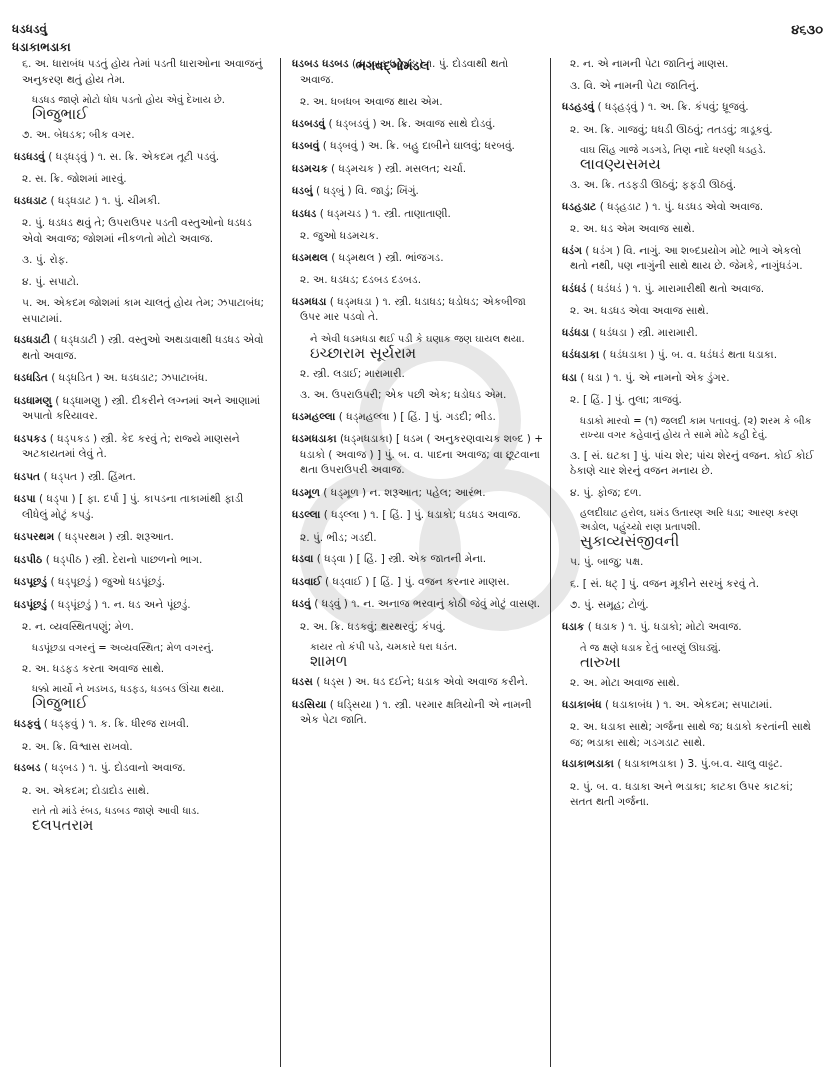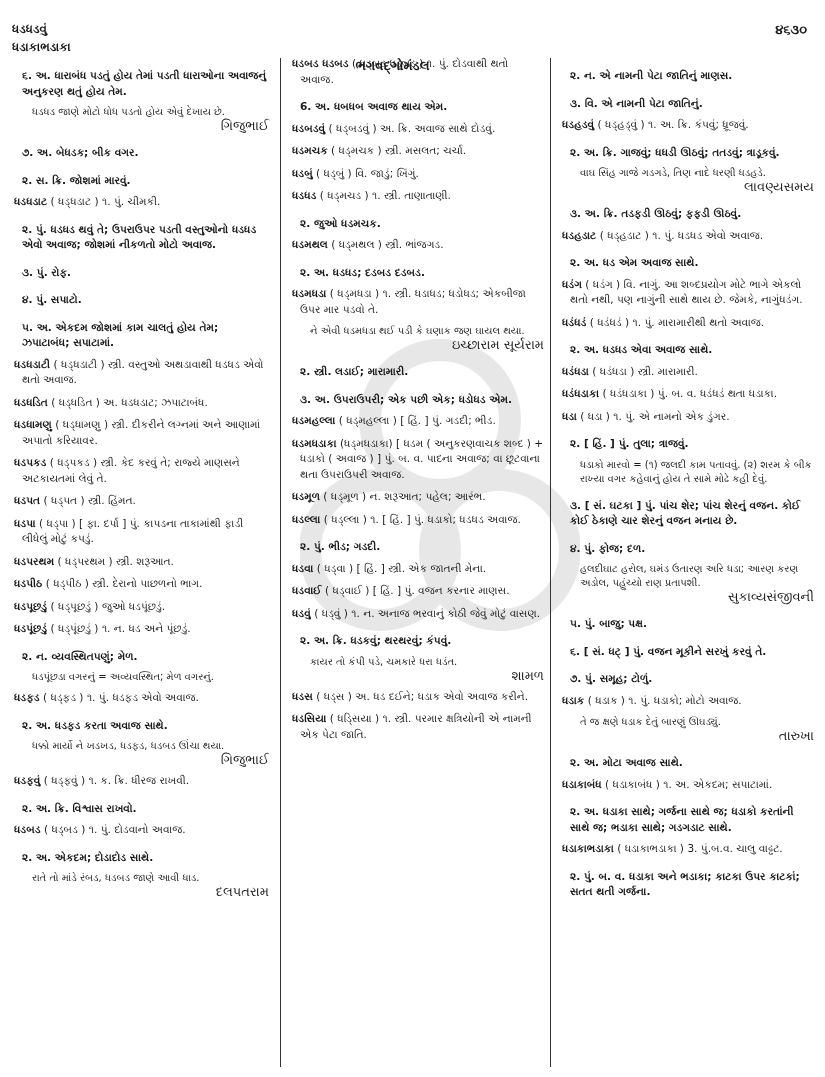--- a/index.html
+++ b/index.html
@@ -4,40 +4,40 @@
 <style>
   html, body { margin:0; padding:0; background:#ffffff; }
   body {
     width:825px; height:1077px; position:relative; overflow:hidden;
     font-family: "DejaVu Sans", sans-serif; color:#1a1a1a;
   }
   .header { position:absolute; left:0; top:0; width:825px; height:50px; }
   .guide-top { position:absolute; left:12px; top:22px; font-size:12px; font-weight:bold; }
   .guide-bottom { position:absolute; left:12px; top:40px; font-size:12px; font-weight:bold; }
   .title { position:absolute; left:14px; width:757px; top:22px; text-align:center; font-size:13px; font-weight:bold;margin-top:36px; }
-  .page-num { position:absolute; right:18px; top:22px; font-size:13px; font-weight:bold; }
+  .page-num { position:absolute; right:2px; top:22px; font-size:13px; font-weight:bold; }
 
   .watermark {
     position:absolute; left:300px; top:330px; width:280px; height:320px;
     pointer-events:none; opacity:0.09;
   }
 
   .col { position:absolute; top:56px; bottom:6px; font-size:10.6px; line-height:15.5px; }
   .col-1 { left:14px; width:255px; }
   .col-2 { left:292px; width:252px; }
   .col-3 { left:562px; width:252px; }
   .divider { position:absolute; width:1px; background:#333; top:58px; bottom:10px; }
   .divider-1 { left:280px; }
   .divider-2 { left:550px; }
 
   .entry { margin:0 0 7px 0; text-indent:-8px; padding-left:8px; }
   .entry .hw { font-weight:bold; }
-  .sense { margin:12px 0 6px 8px; text-indent:0;font-weight:bold; }
+  .sense { margin:0 0 6px 8px; text-indent:0; }
   .quote { margin:0 0 6px 18px; font-size:10px; line-height:14px; }
-  .attr { display:block; text-align:right; font-size:13px; }
+  .attr { display:block; font-size:15px; }
 </style>
 </head>
 <body>
 
 <div class="header">
   <span class="guide-top">ધડધડવું</span>
   <span class="guide-bottom">ધડાકાભડાકા</span>
   <span class="title">ભગવદ્ગોમંડલ</span>
   <span class="page-num">૪૬૩૦</span>
 </div>
@@ -48,51 +48,52 @@
   <circle cx="200" cy="220" r="70" fill="none" stroke="#000" stroke-width="22"></circle>
 </svg>
 
 <div class="divider divider-1"></div>
 <div class="divider divider-2"></div>
 
 <div class="col col-1">
     <div class="sense">૬. અ. ધારાબંધ પડતું હોય તેમાં પડતી ધારાઓના અવાજનું અનુકરણ થતું હોય તેમ.</div>
     <div class="quote"><span>ધડધડ જાણે મોટો ધોધ પડતો હોય એવું દેખાય છે.</span><span class="attr">ગિજુભાઈ</span></div>
     <div class="sense">૭. અ. બેધડક; બીક વગર.</div>
+    <div class="entry"><span class="hw">ધડધડવું</span> <span class="pron">( ધડ્ધડ્વું )</span> <span class="def">૧. સ. ક્રિ. એકદમ તૂટી પડવું.</span></div>
     <div class="sense">૨. સ. ક્રિ. જોશમાં મારવું.</div>
     <div class="entry"><span class="hw">ધડધડાટ</span> <span class="pron">( ધડ્ધડાટ )</span> <span class="def">૧. પું. ચીમકી.</span></div>
     <div class="sense">૨. પું. ધડધડ થવું તે; ઉપરાઉપર પડતી વસ્તુઓનો ધડધડ એવો અવાજ; જોશમાં નીકળતો મોટો અવાજ.</div>
     <div class="sense">૩. પું. રોફ.</div>
     <div class="sense">૪. પું. સપાટો.</div>
     <div class="sense">૫. અ. એકદમ જોશમાં કામ ચાલતું હોય તેમ; ઝપાટાબંધ; સપાટામાં.</div>
     <div class="entry"><span class="hw">ધડધડાટી</span> <span class="pron">( ધડ્ધડાટી )</span> <span class="def">સ્ત્રી. વસ્તુઓ અથડાવાથી ધડધડ એવો થતો અવાજ.</span></div>
     <div class="entry"><span class="hw">ધડધડિત</span> <span class="pron">( ધડ્ધડિત )</span> <span class="def">અ. ધડધડાટ; ઝપાટાબંધ.</span></div>
     <div class="entry"><span class="hw">ધડધામણુ</span> <span class="pron">( ધડ્ધામણુ )</span> <span class="def">સ્ત્રી. દીકરીને લગ્નમાં અને આણામાં અપાતો કરિયાવર.</span></div>
     <div class="entry"><span class="hw">ધડપકડ</span> <span class="pron">( ધડ્પકડ )</span> <span class="def">સ્ત્રી. કેદ કરવું તે; રાજ્યે માણસને અટકાયતમાં લેવું તે.</span></div>
     <div class="entry"><span class="hw">ધડપત</span> <span class="pron">( ધડ્પત )</span> <span class="def">સ્ત્રી. હિંમત.</span></div>
     <div class="entry"><span class="hw">ધડપા</span> <span class="pron">( ધડ્પા )</span> <span class="def">[ ફા. દર્પા ] પું. કાપડના તાકામાંથી ફાડી લીધેલું મોટું કપડું.</span></div>
     <div class="entry"><span class="hw">ધડપરથમ</span> <span class="pron">( ધડ્પરથમ )</span> <span class="def">સ્ત્રી. શરૂઆત.</span></div>
     <div class="entry"><span class="hw">ધડપીઠ</span> <span class="pron">( ધડ્પીઠ )</span> <span class="def">સ્ત્રી. દેરાનો પાછળનો ભાગ.</span></div>
     <div class="entry"><span class="hw">ધડપૂછડું</span> <span class="pron">( ધડ્પૂછડું )</span> <span class="def">જુઓ ધડપૂંછડું.</span></div>
     <div class="entry"><span class="hw">ધડપૂંછડું</span> <span class="pron">( ધડ્પૂંછડું )</span> <span class="def">૧. ન. ધડ અને પૂંછડું.</span></div>
     <div class="sense">૨. ન. વ્યવસ્થિતપણું; મેળ.</div>
     <div class="quote"><span>ધડપૂંછડા વગરનું = અવ્યવસ્થિત; મેળ વગરનું.</span></div>
-    <div class="entry"><span class="hw">ધડફડ</span> <span class="pron">( ધડ્ફડ )</span> <span class="def">૧. પું. ધડફડ એવો અવાજ.</span></div>
     <div class="sense">૨. અ. ધડફડ કરતા અવાજ સાથે.</div>
     <div class="quote"><span>ધક્કો માર્યો ને ખડખડ, ધડફડ, ધડબડ ઊંચા થયા.</span><span class="attr">ગિજુભાઈ</span></div>
     <div class="entry"><span class="hw">ધડફવું</span> <span class="pron">( ધડ્ફવું )</span> <span class="def">૧. ક. ક્રિ. ધીરજ રાખવી.</span></div>
     <div class="sense">૨. અ. ક્રિ. વિશ્વાસ રાખવો.</div>
     <div class="entry"><span class="hw">ધડબડ</span> <span class="pron">( ધડ્બડ )</span> <span class="def">૧. પું. દોડવાનો અવાજ.</span></div>
     <div class="sense">૨. અ. એકદમ; દોડાદોડ સાથે.</div>
     <div class="quote"><span>રાતે તો માંડે રંબડ, ધડબડ જાણે આવી ધાડ.</span><span class="attr">દલપતરામ</span></div>
   </div>
 <div class="col col-2">
     <div class="entry"><span class="hw">ધડબડ ધડબડ</span> <span class="pron">( ધડ્બડ ધડ્બડ )</span> <span class="def">૧. પું. દોડવાથી થતો અવાજ.</span></div>
-    <div class="sense">6. અ. ધબધબ અવાજ થાય એમ.</div>
+    <div class="sense">૨. અ. ધબધબ અવાજ થાય એમ.</div>
     <div class="entry"><span class="hw">ધડબડવું</span> <span class="pron">( ધડ્બડવું )</span> <span class="def">અ. ક્રિ. અવાજ સાથે દોડવું.</span></div>
+    <div class="entry"><span class="hw">ધડબવું</span> <span class="pron">( ધડ્બવું )</span> <span class="def">અ. ક્રિ. બહુ દાબીને ઘાલવું; ધરબવું.</span></div>
     <div class="entry"><span class="hw">ધડમચક</span> <span class="pron">( ધડ્મચક )</span> <span class="def">સ્ત્રી. મસલત; ચર્ચા.</span></div>
     <div class="entry"><span class="hw">ધડબું</span> <span class="pron">( ધડ્બું )</span> <span class="def">વિ. જાડું; ખિંગું.</span></div>
     <div class="entry"><span class="hw">ધડધડ</span> <span class="pron">( ધડ્મચડ )</span> <span class="def">૧. સ્ત્રી. તાણાતાણી.</span></div>
     <div class="sense">૨. જુઓ ધડમચક.</div>
     <div class="entry"><span class="hw">ધડમથલ</span> <span class="pron">( ધડ્મથલ )</span> <span class="def">સ્ત્રી. ભાંજગડ.</span></div>
     <div class="sense">૨. અ. ધડધડ; દડબડ દડબડ.</div>
     <div class="entry"><span class="hw">ધડમધડા</span> <span class="pron">( ધડ્મધડા )</span> <span class="def">૧. સ્ત્રી. ધડાધડ; ધડોધડ; એકબીજા ઉપર માર પડવો તે.</span></div>
     <div class="quote"><span>ને એવી ધડમધડા થઈ પડી કે ઘણાક જણ ઘાયલ થયા.</span><span class="attr">ઇચ્છારામ સૂર્યરામ</span></div>
     <div class="sense">૨. સ્ત્રી. લડાઈ; મારામારી.</div>
     <div class="sense">૩. અ. ઉપરાઉપરી; એક પછી એક; ધડોધડ એમ.</div>

